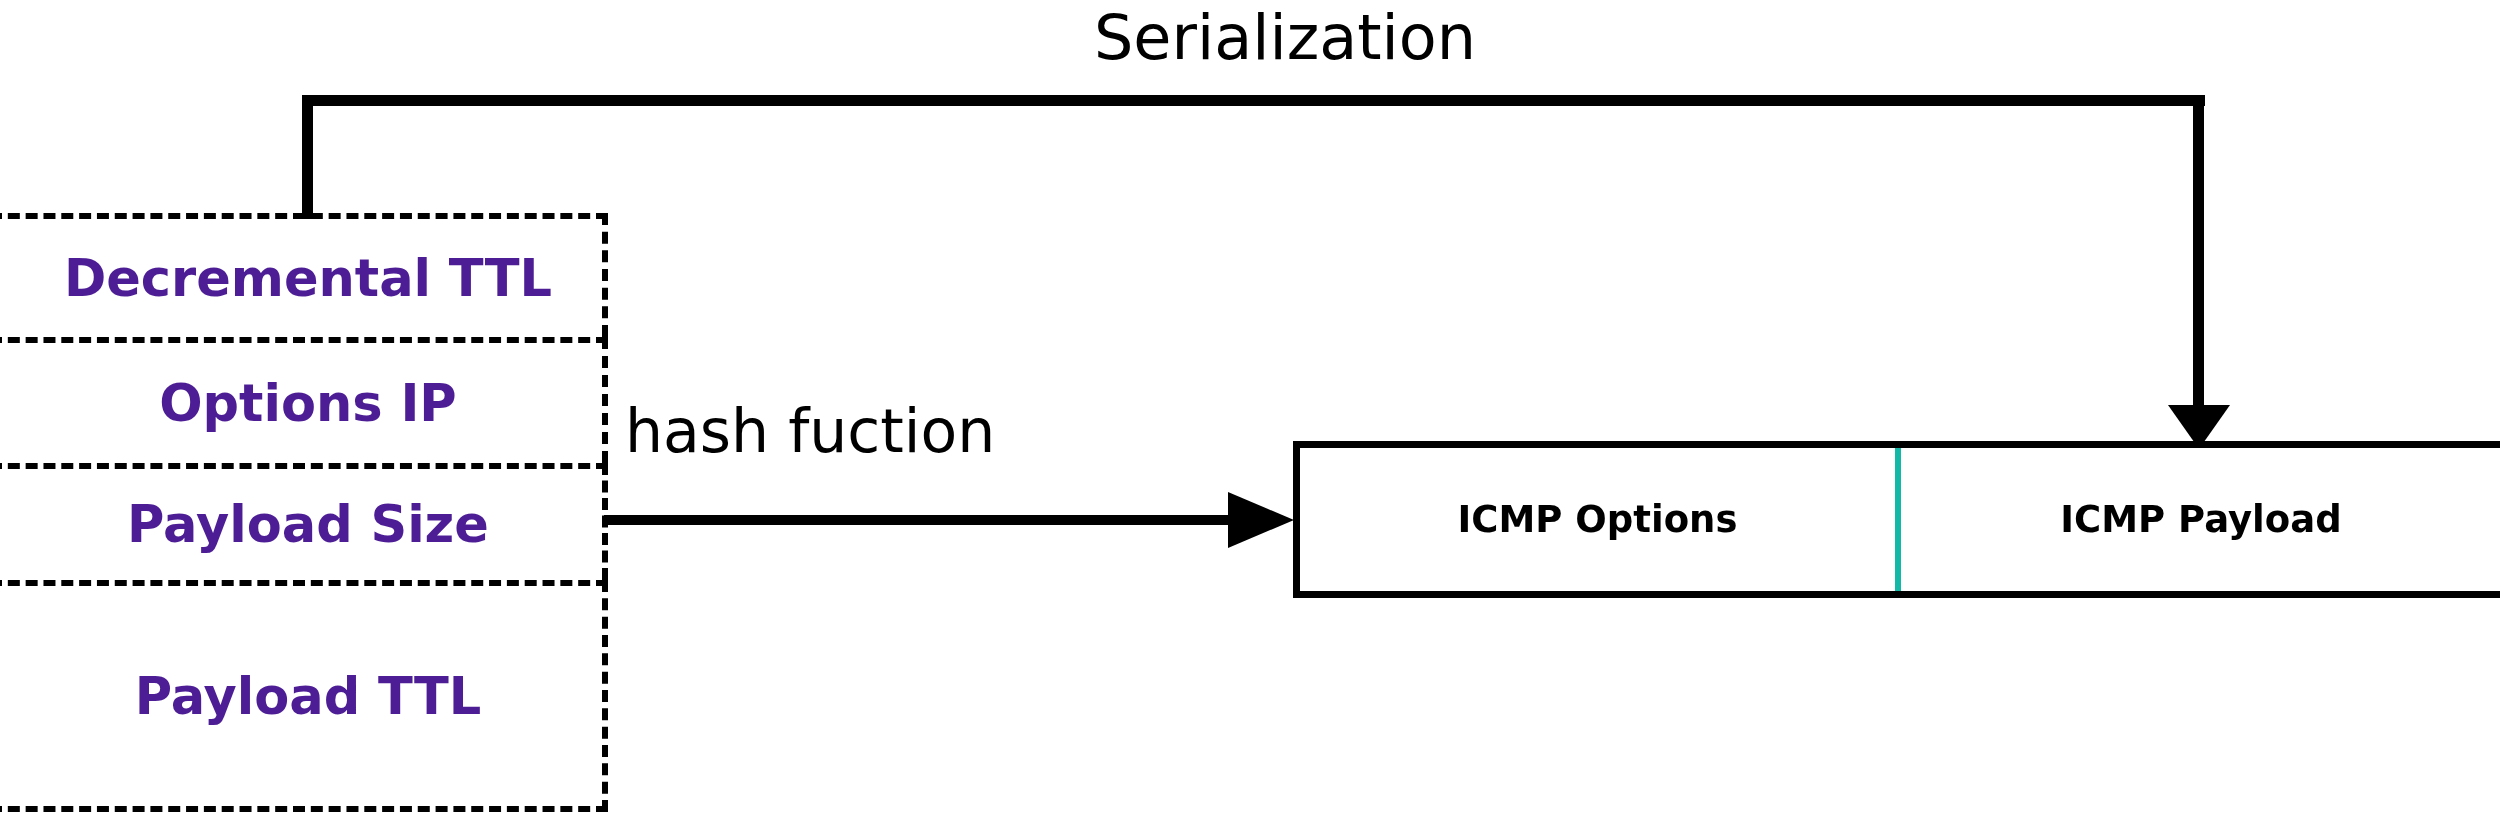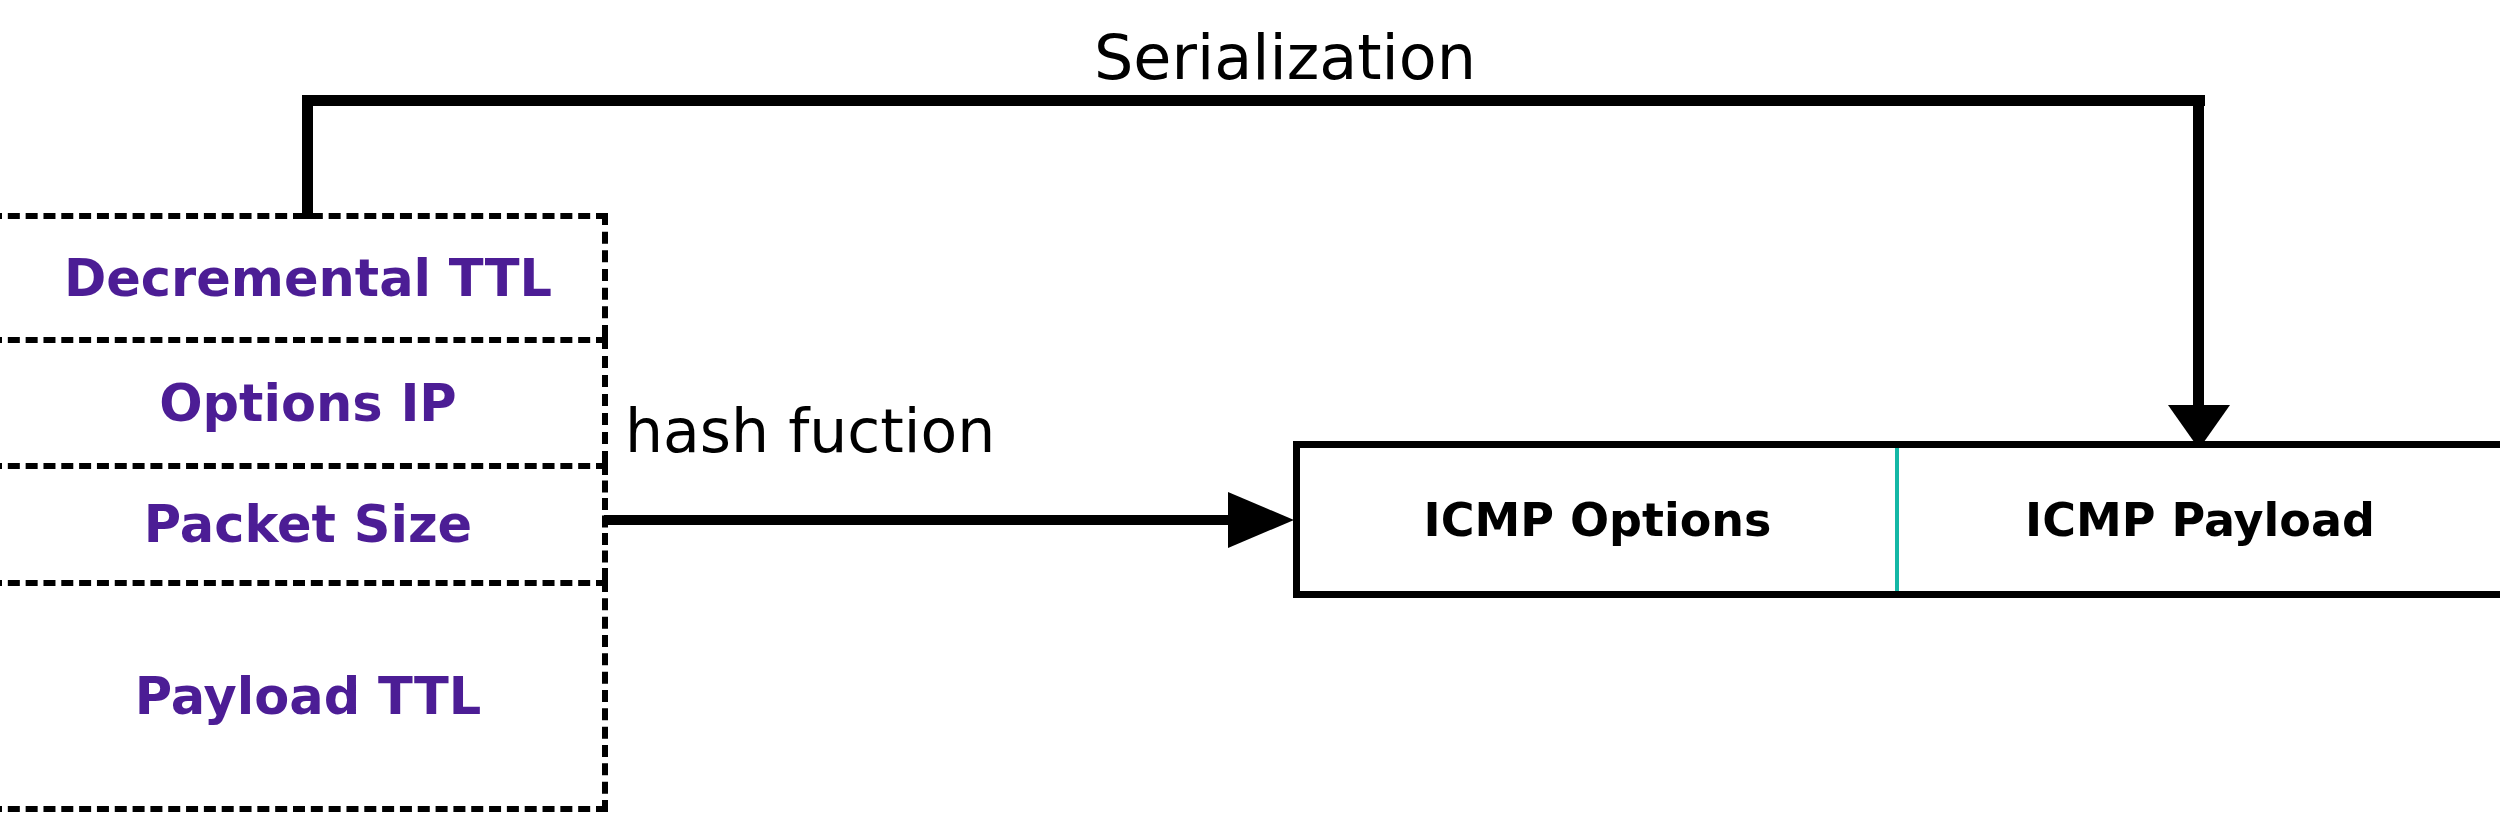--- a/index.html
+++ b/index.html
@@ -11,21 +11,20 @@
   .ser-title{
     position:absolute;
     left:1000px; top:4px; width:570px;
     text-align:center;
     font-family:"DejaVu Sans", sans-serif;
     font-weight:400;
     font-size:62px;
     line-height:68px;
     color:#000000;
     white-space:nowrap;
-    margin-top:20px;
   }
   .ser-line-h{
     position:absolute;
     left:302px; top:95px;
     width:1903px; height:11px;
     background:#000000;
   }
   .ser-line-left-v{
     position:absolute;
     left:302px; top:95px;
@@ -119,48 +118,48 @@
     border:7px solid #000000;
     background:#ffffff;
   }
   .icmp-cell{
     box-sizing:border-box;
     display:flex;
     align-items:center;
     justify-content:center;
     font-family:"DejaVu Sans", sans-serif;
     font-weight:700;
-    font-size:46px;
+    font-size:37px;
     color:#000000;
     white-space:nowrap;
     background:#ffffff;
   }
   .icmp-cell.options{flex:0 0 595px;}
-  .icmp-cell.payload{flex:1 1 auto;border-left:4px solid #14b8a6;}
+  .icmp-cell.payload{flex:1 1 auto;border-left:6px solid #14b8a6;}
 </style>
 </head>
 <body>
 
 <div id="stage">
 
   <div class="ser-title">Serialization</div>
   <div class="ser-line-left-v"></div>
   <div class="ser-line-h"></div>
   <div class="ser-line-right-v"></div>
   <div class="ser-arrowhead"></div>
 
   <div class="field-stack">
     <div class="field-row r0">
       <span class="field-label">Decremental TTL</span>
     </div>
     <div class="field-row r1">
       <span class="field-label">Options IP</span>
     </div>
     <div class="field-row r2">
-      <span class="field-label">Packet Size</span>
+      <span class="field-label">Payload Size</span>
     </div>
     <div class="field-row r3">
       <span class="field-label">Payload TTL</span>
     </div>
   </div>
 
   <div class="hash-label">hash fuction</div>
   <div class="hash-line"></div>
   <div class="hash-arrowhead"></div>
 

